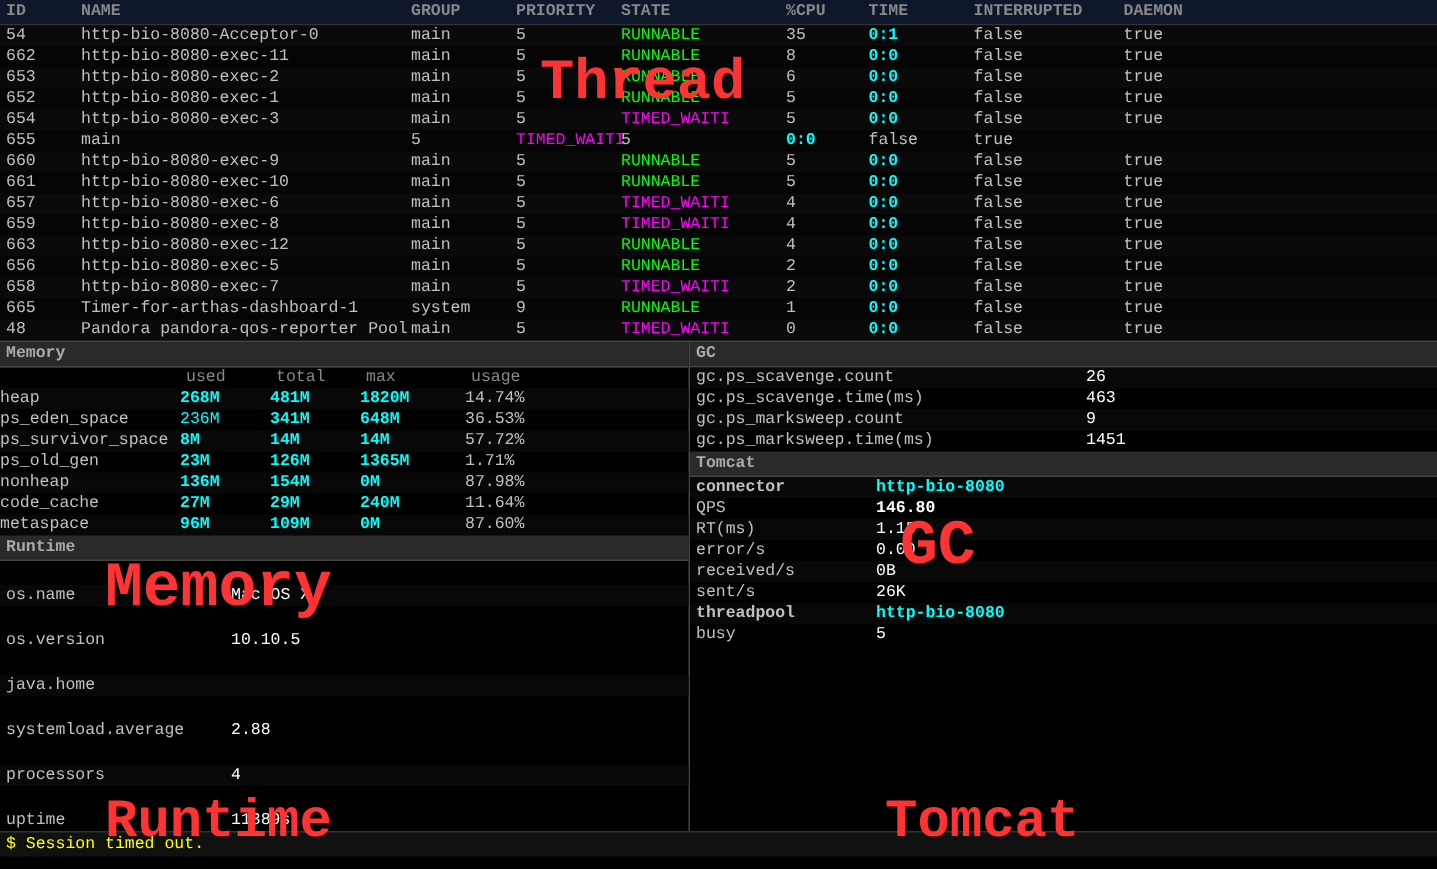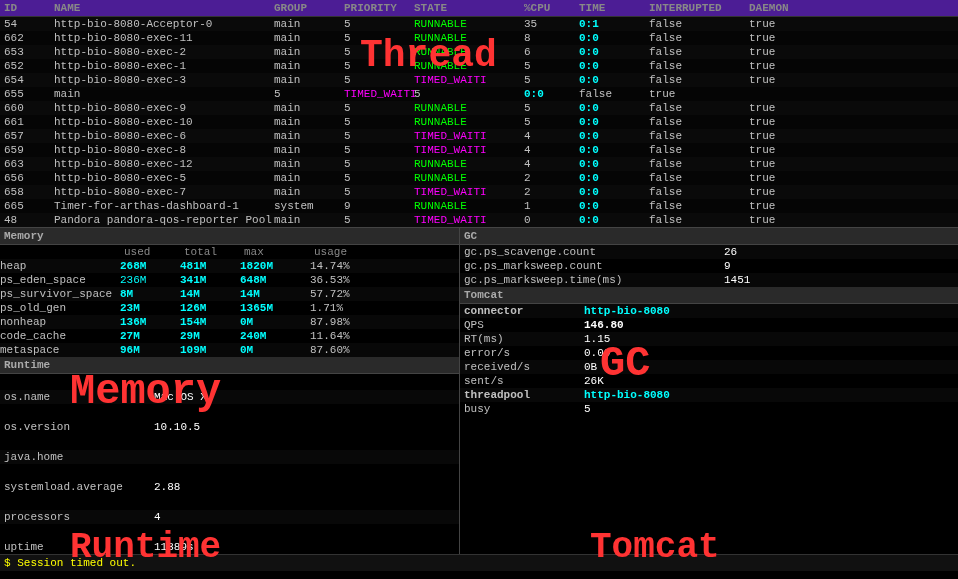--- a/index.html
+++ b/index.html
@@ -14,21 +14,21 @@
     }
 
     
     .thread-section {
       width: 100%;
     }
 
     .thread-header {
       display: grid;
       grid-template-columns: 50px 220px 70px 70px 110px 55px 70px 100px 60px;
-      background: #4c1d95;
+      background: #0f172a;
       color: #888;
       padding: 2px 4px;
       border-bottom: 1px solid #333;
     }
 
     .thread-header span {
       font-weight: bold;
     }
 
     .thread-row {
@@ -483,20 +483,24 @@
 
       <div>
         <div class="section-header">GC</div>
         <div class="gc-table">
           <div id="gc-rows">
               <div class="gc-row">
       <span style="color:#c0c0c0">gc.ps_scavenge.count</span>
       <span style="color:#ffffff">26</span>
     </div>
               <div class="gc-row">
+      <span style="color:#c0c0c0">gc.ps_scavenge.time(ms)</span>
+      <span style="color:#ffffff">463</span>
+    </div>
+              <div class="gc-row">
       <span style="color:#c0c0c0">gc.ps_marksweep.count</span>
       <span style="color:#ffffff">9</span>
     </div>
               <div class="gc-row">
       <span style="color:#c0c0c0">gc.ps_marksweep.time(ms)</span>
       <span style="color:#ffffff">1451</span>
     </div>
             </div>
         </div>
       </div>

